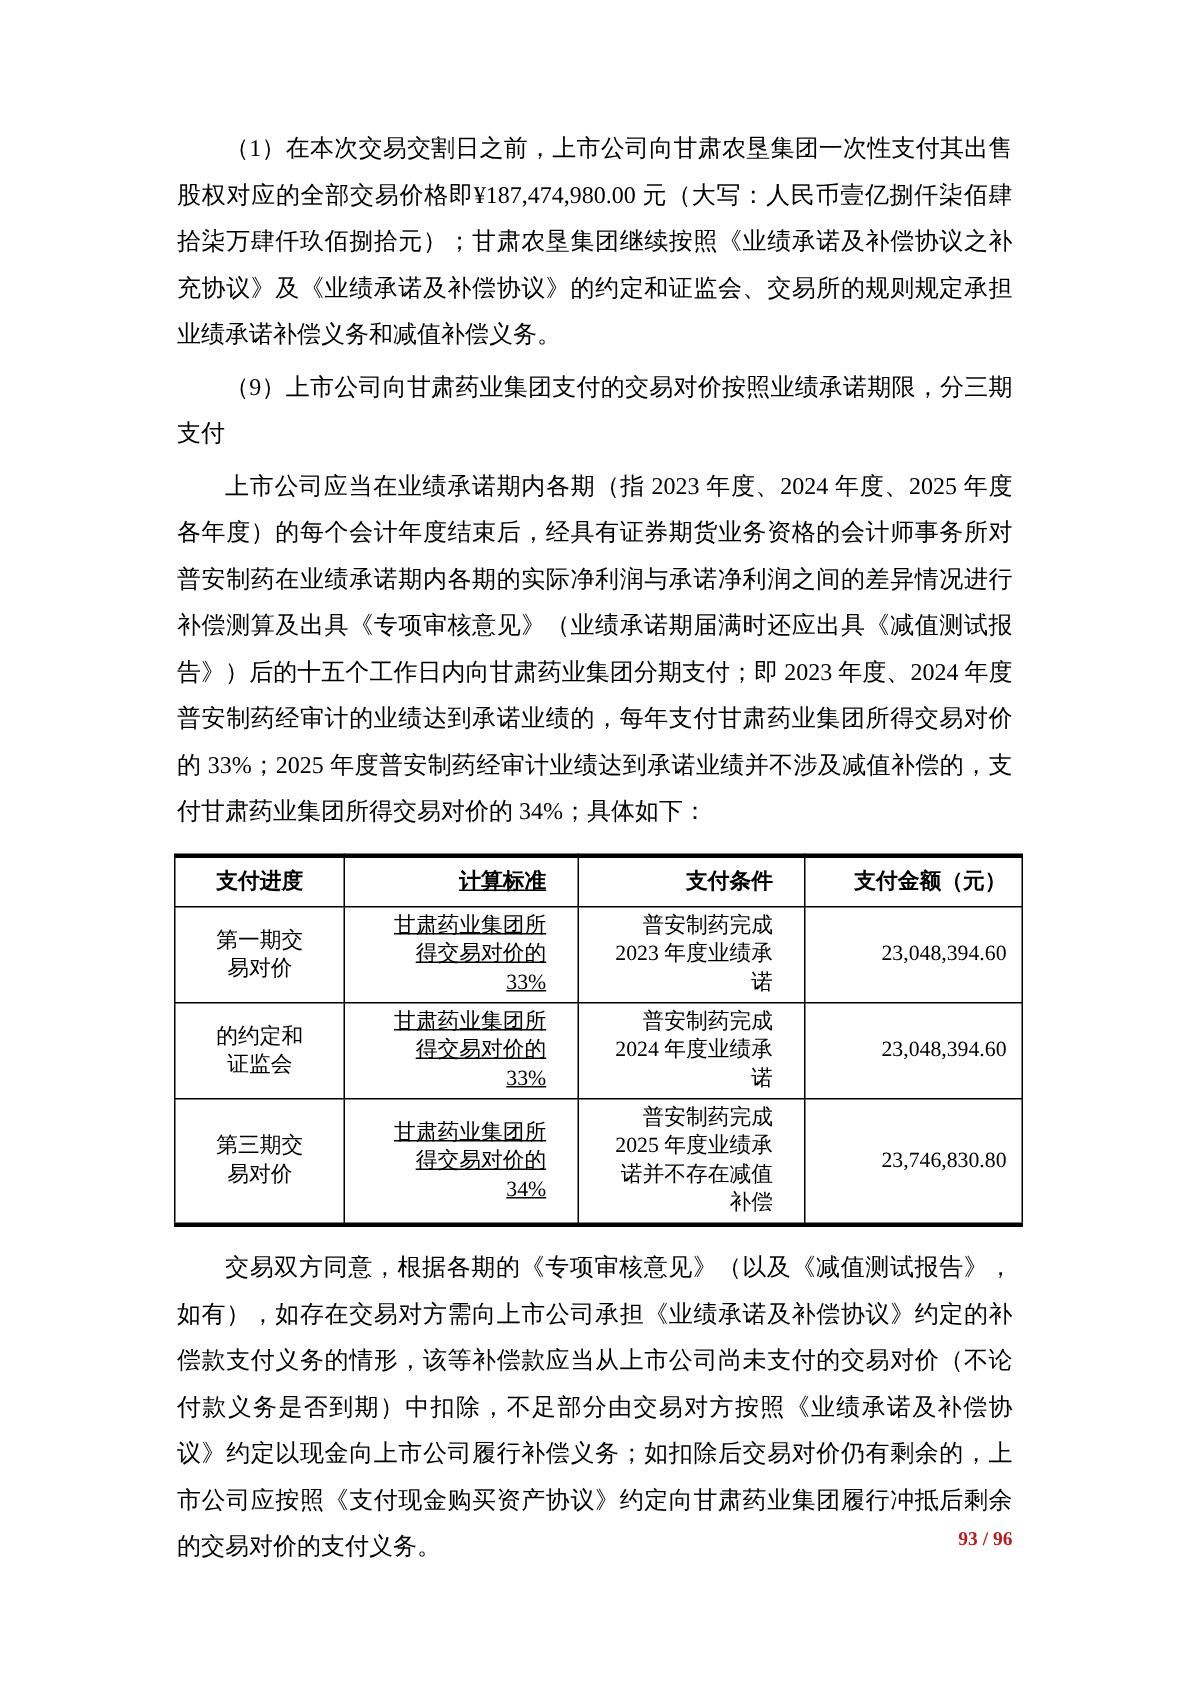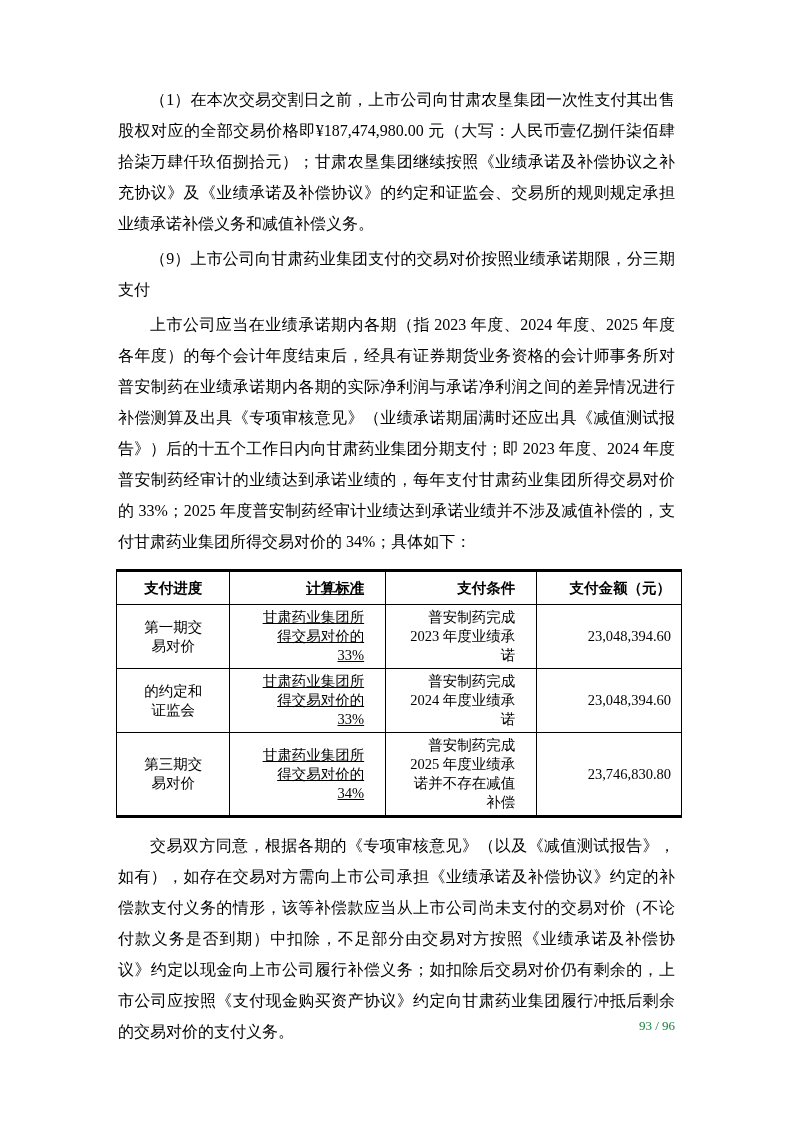--- a/index.html
+++ b/index.html
@@ -53,23 +53,23 @@
     .pay-table .c2 { width: 158px; text-align: right; text-decoration: underline; }
     .pay-table .c3 { width: 150px; text-align: right; }
     .pay-table .c4 { width: 128px; text-align: right; padding-right: 10px; font-family: Liberation Serif, serif; }
     .pay-table tr.r-short td { height: 40px; }
     .pay-table tr.r-tall  td { height: 56px; }
     .page-number {
       position: absolute;
       top: 1018px;
       right: 118px;
       font-size: 13px;
-      font-weight: normal;
+      font-weight: bold;
       font-family: "Liberation Serif", "DejaVu Serif", serif;
-      color: #15803d;
+      color: #b91c1c;
     }
   </style>
 </head>
 <body>
 
 <div class="page">
   <div class="content">
 
     <p class="para">（1）在本次交易交割日之前，上市公司向甘肃农垦集团一次性支付其出售股权对应的全部交易价格即¥187,474,980.00 元（大写：人民币壹亿捌仟柒佰肆拾柒万肆仟玖佰捌拾元）；甘肃农垦集团继续按照《业绩承诺及补偿协议之补充协议》及《业绩承诺及补偿协议》的约定和证监会、交易所的规则规定承担业绩承诺补偿义务和减值补偿义务。</p>
 

